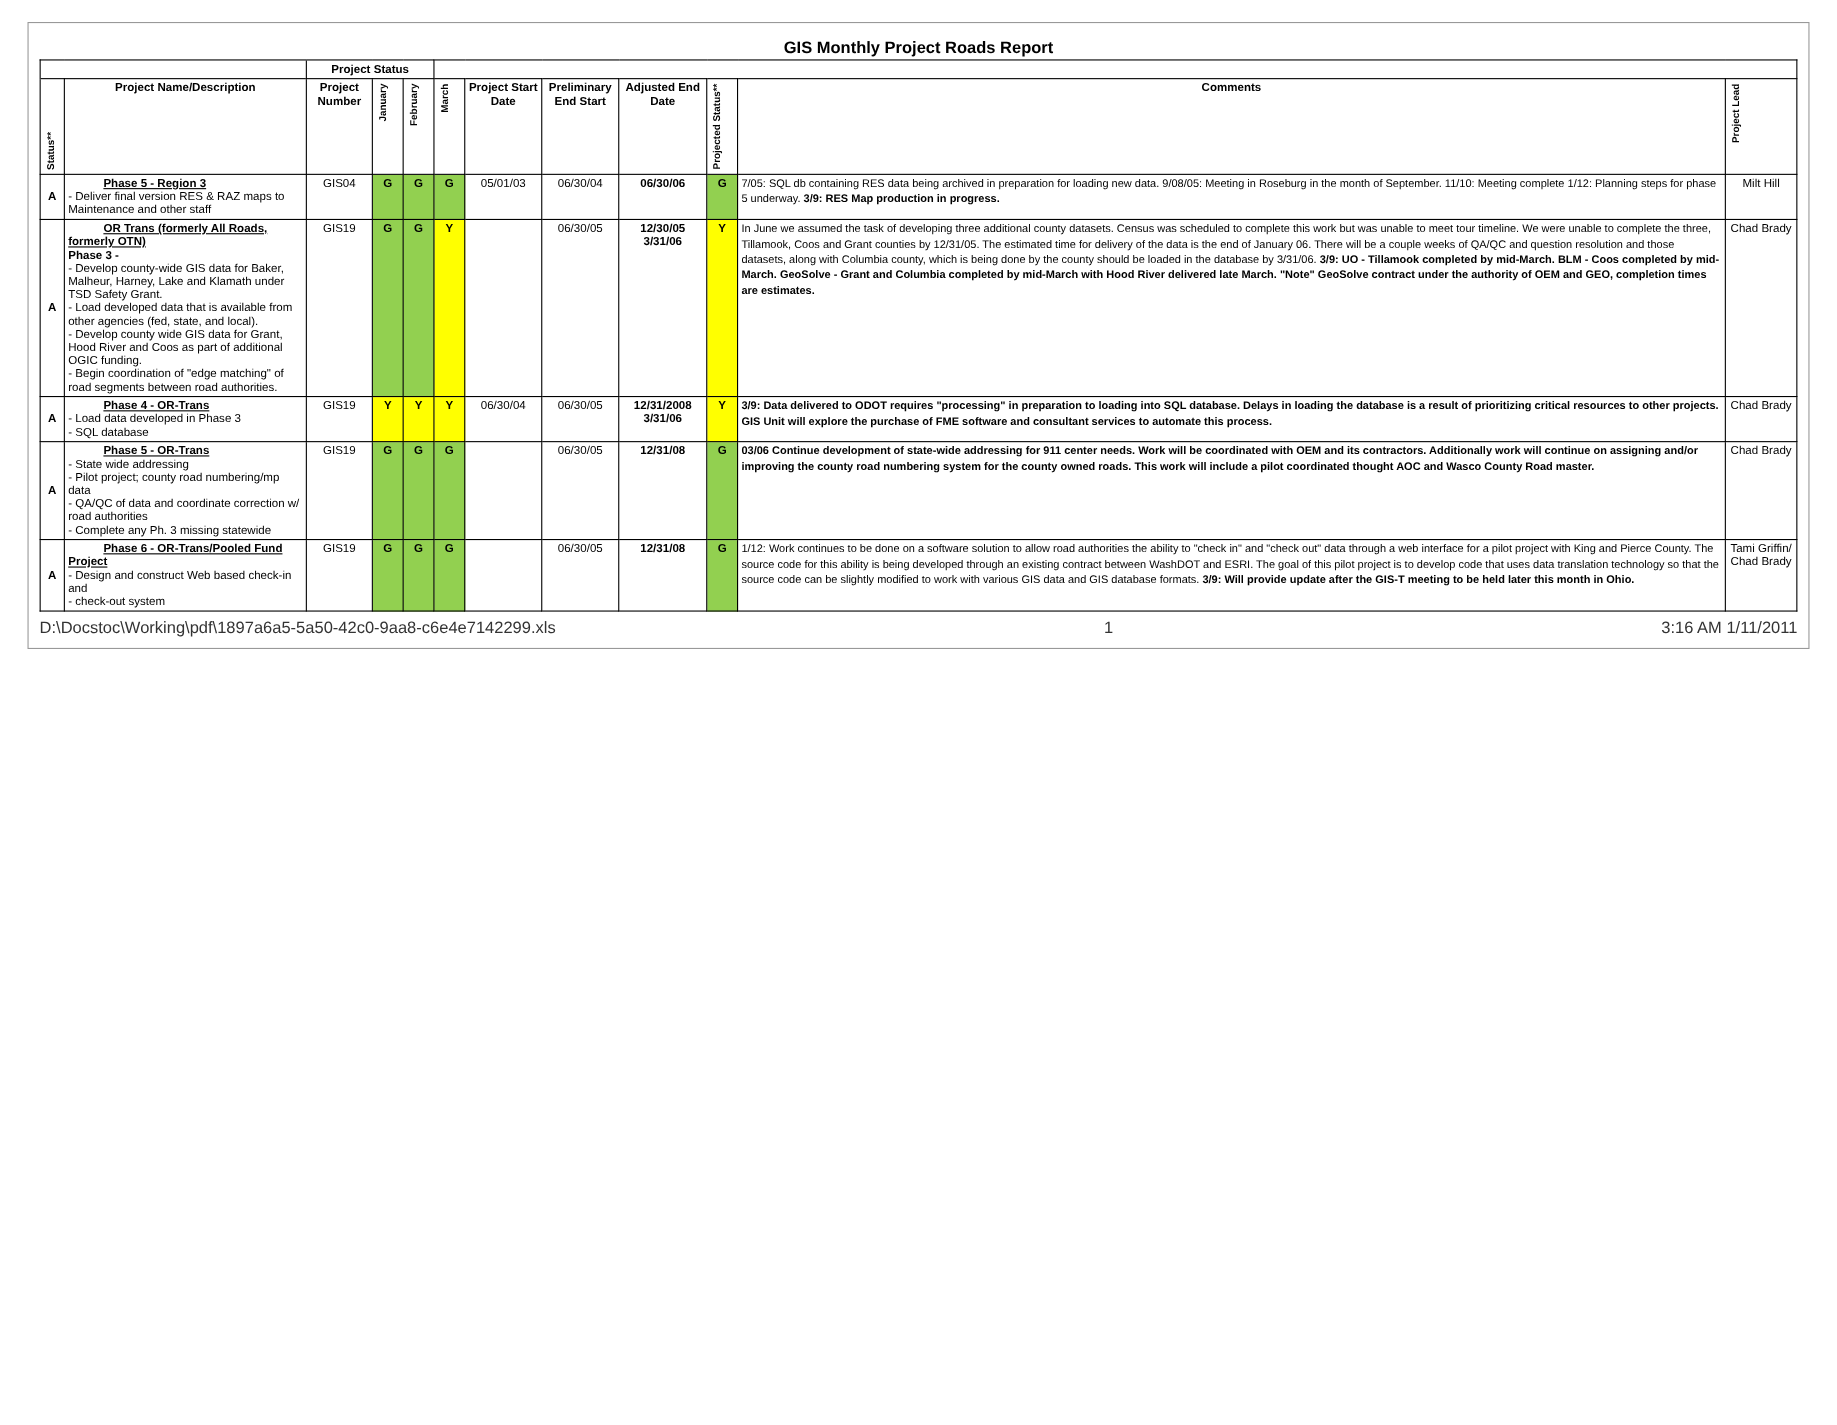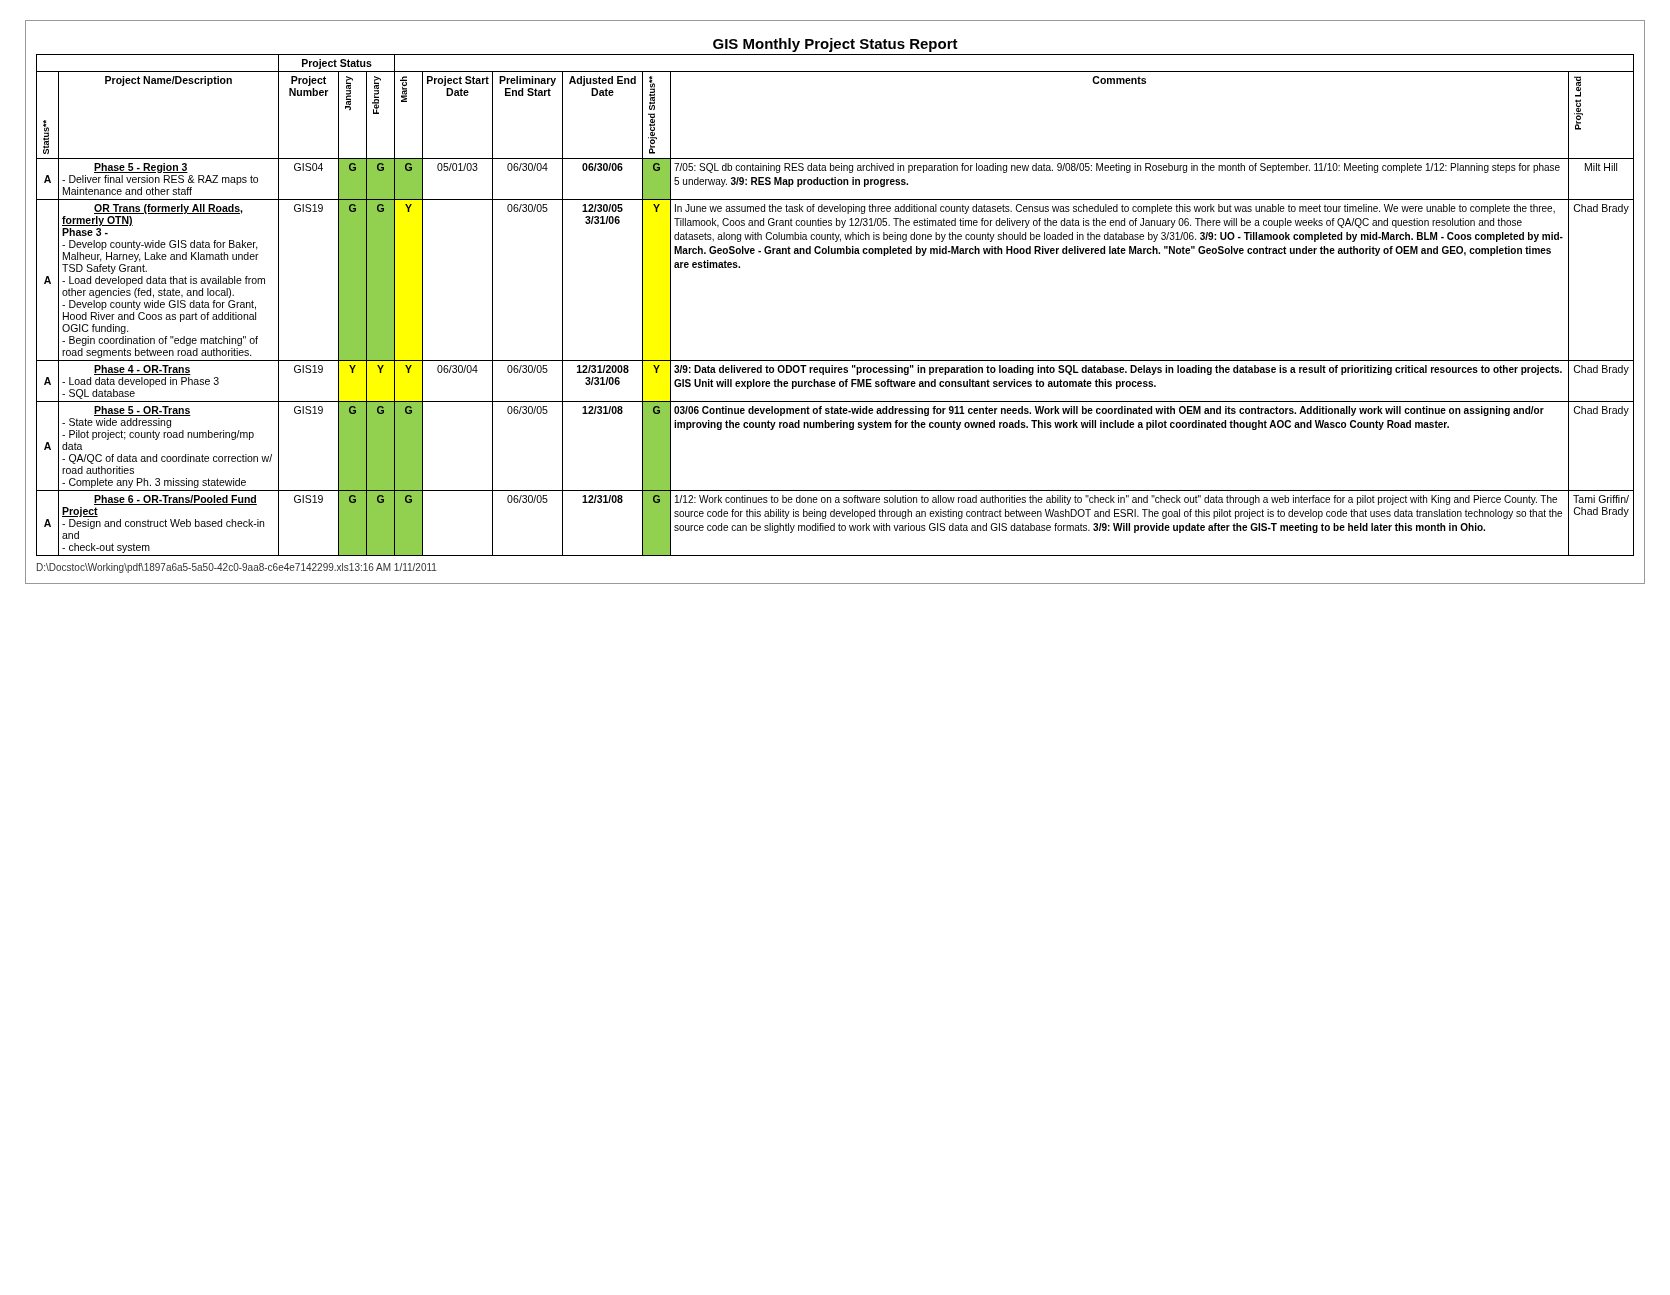--- a/index.html
+++ b/index.html
@@ -85,31 +85,31 @@
     .data-row td {
       vertical-align: top;
     }
     .status-a {
       font-weight: bold;
       text-align: center;
       vertical-align: middle;
     }
     .footer-row {
       display: flex;
-      justify-content: flex-start;
-      font-size: 10px;
+      justify-content: space-between;
+      font-size: 15px;
       padding: 6px 0 0;
       color: #333;
     }
   </style>
 </head>
 <body>
 
 <div class="page">
-  <h1 class="report-title">GIS Monthly Project Status Report</h1>
+  <h1 class="report-title">GIS Monthly Project Roads Report</h1>
 
   <table class="main-table">
     <thead>
       <tr>
         <th colspan="2" style="border-bottom:none; border-right:none;"></th>
         <th colspan="3" class="project-status-header">Project Status</th>
         <th colspan="8" style="border:none;"></th>
       </tr>
       <tr>
         <th class="col-status" style="vertical-align:bottom;">

